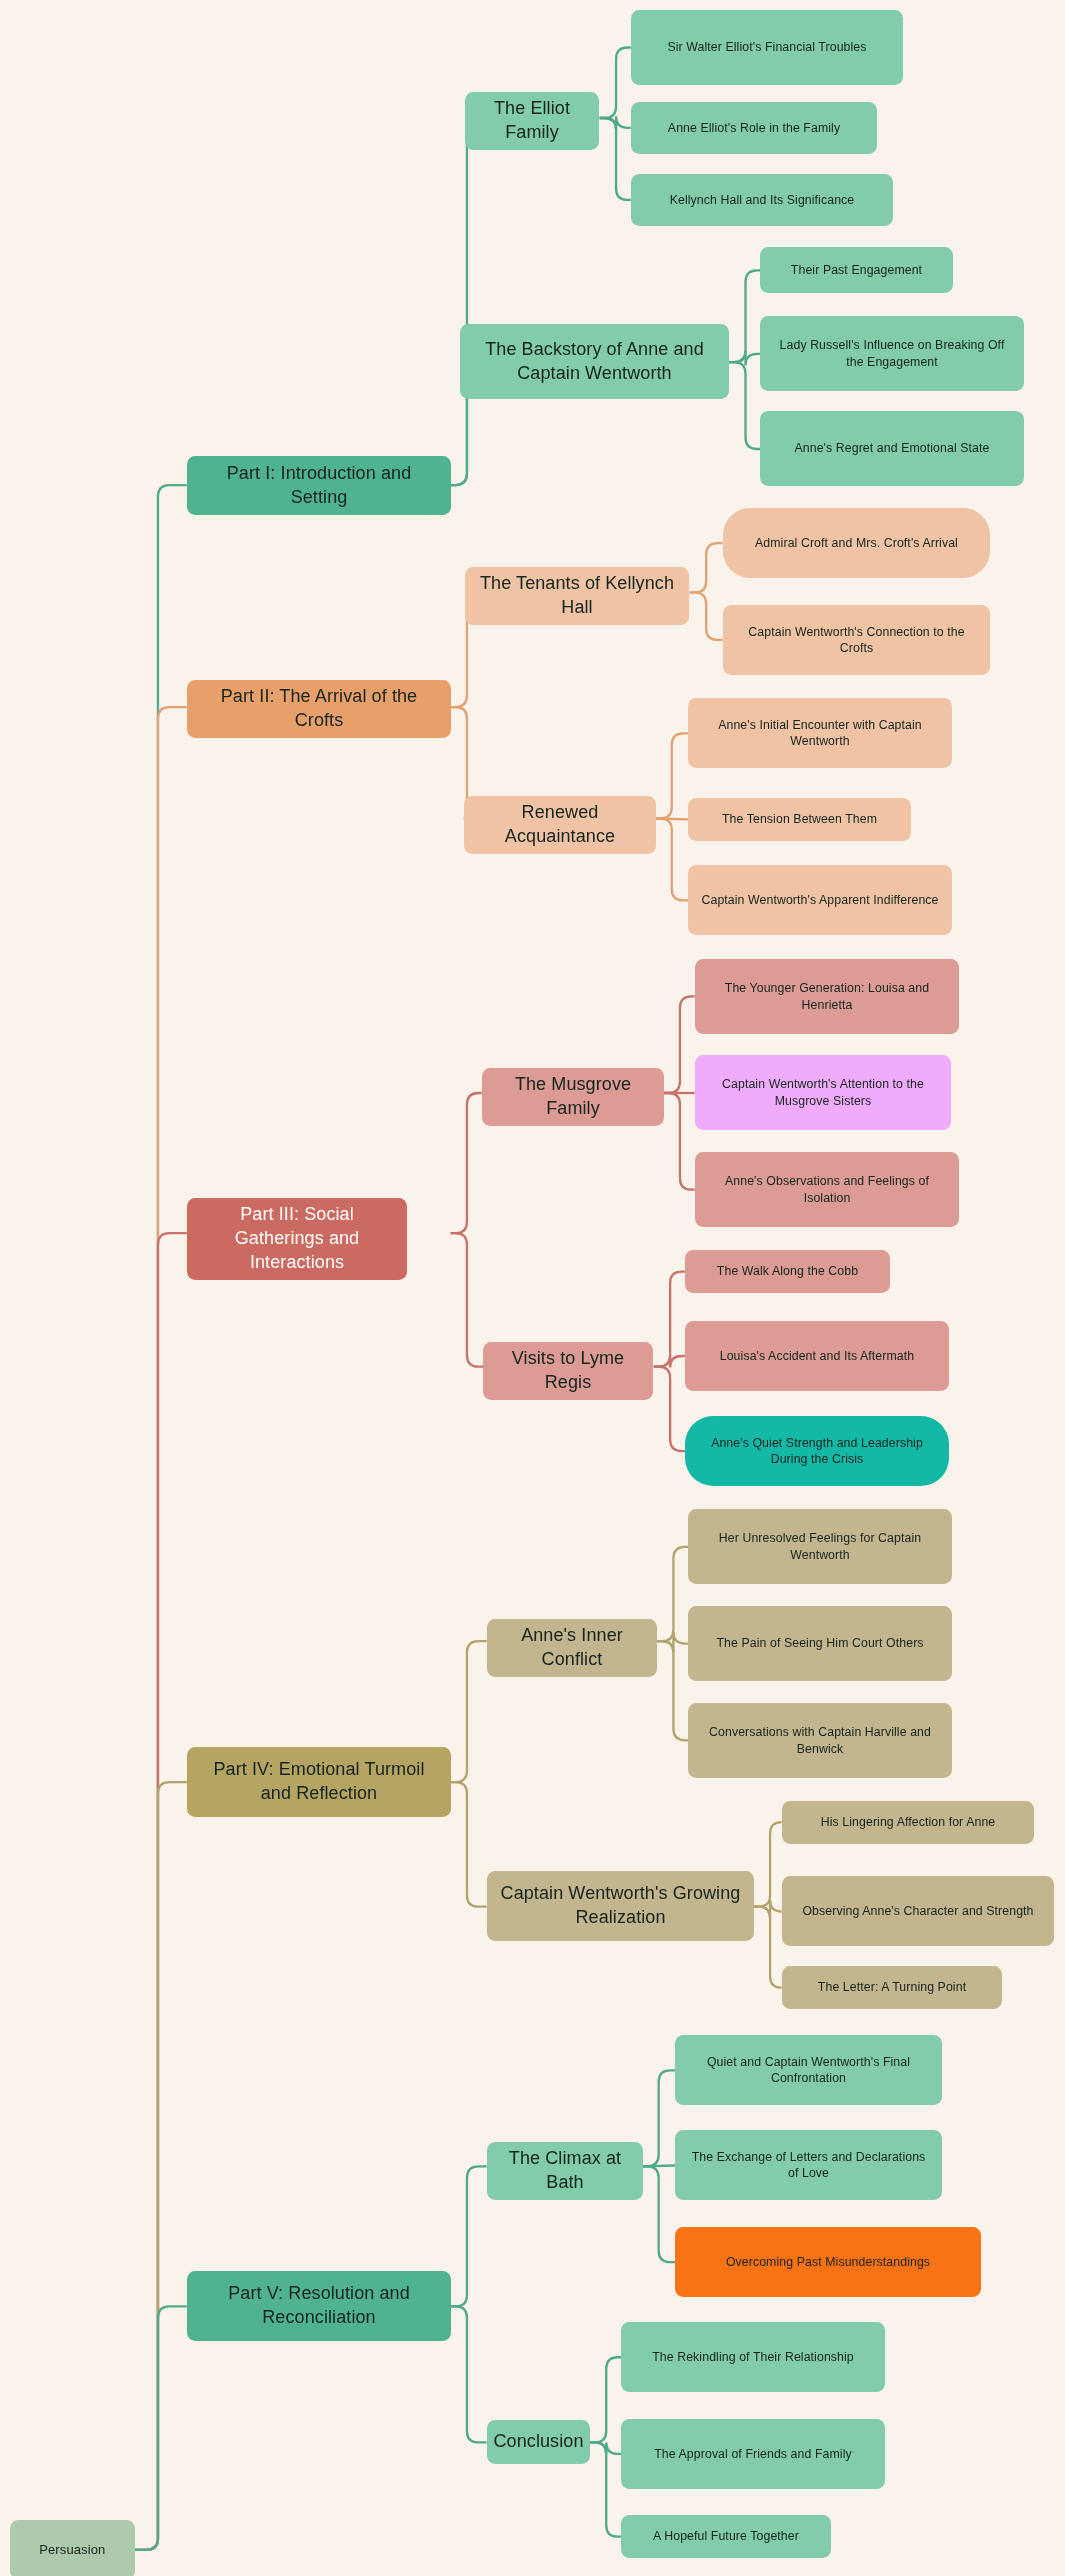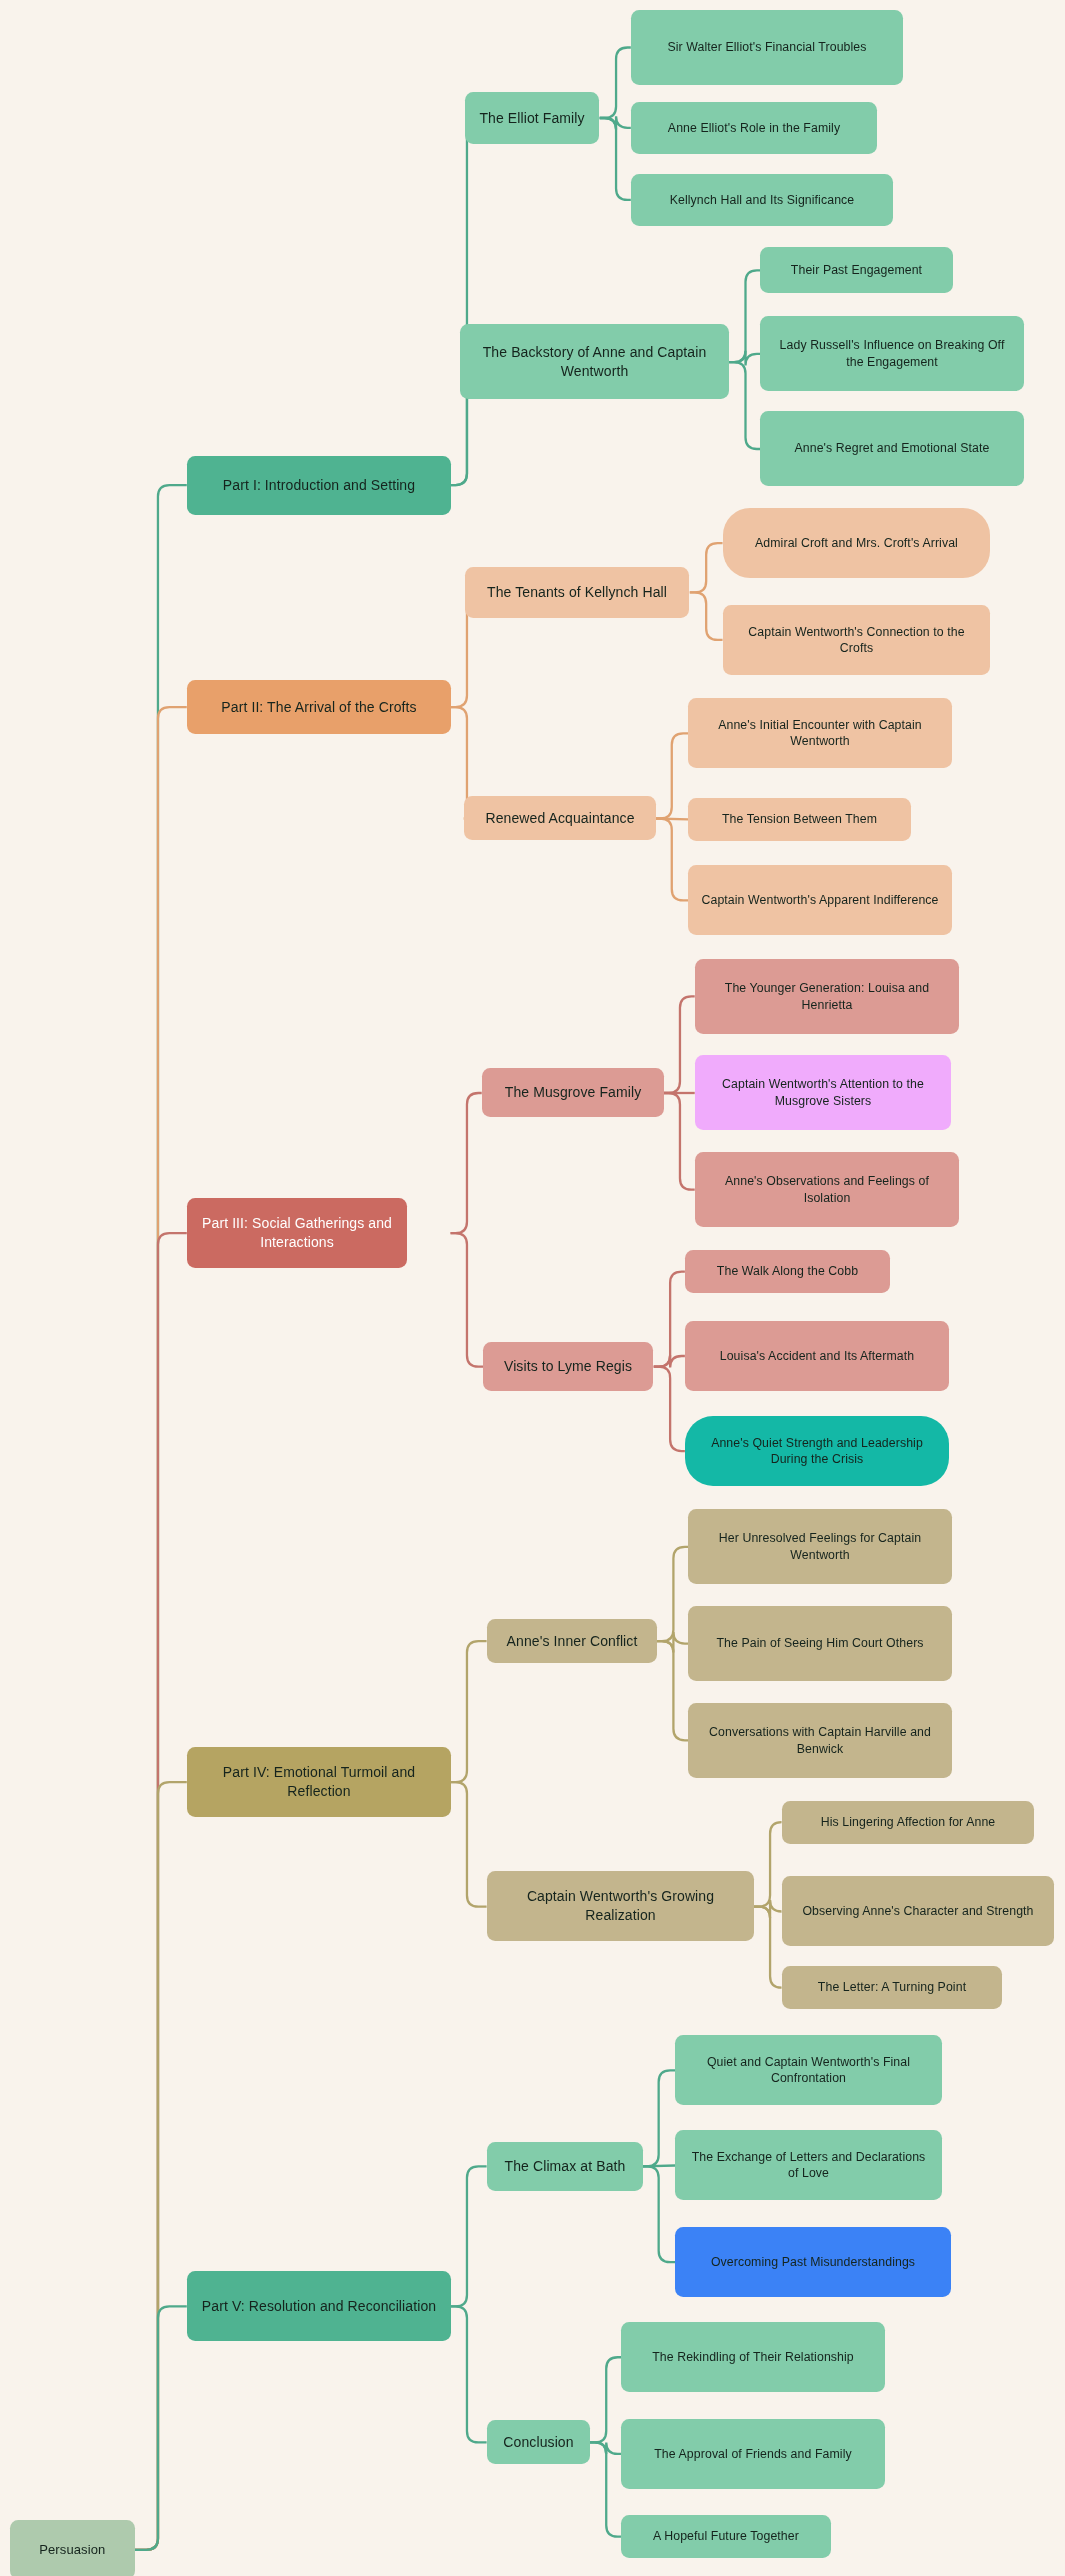--- a/index.html
+++ b/index.html
@@ -17,21 +17,21 @@
     box-sizing:border-box;
     display:flex;align-items:center;justify-content:center;
     text-align:center;
     border-radius:8.2px;
     font-size:12.3px;
     line-height:1.33;
     color:#15241d;
     padding:4.9px 9.8px;
     letter-spacing:0.1px;
   }
-  .node.lvl1{font-size:14px;}
+  .node.lvl1{font-size:18px;}
   .node.lvl0{font-size:13px;}
   .node.white-text{color:#ffffff;}
 </style>
 </head>
 <body>
 
 <div id="mindmap">
   <svg id="edges" viewBox="0 0 650 1572" preserveAspectRatio="none">
       <path d="M 82 1556 L 89.4 1556 Q 96.4 1556 96.4 1549 L 96.4 303 Q 96.4 296 103.4 296 L 114 296" fill="none" stroke="#4fa98b" stroke-width="1.4"></path>
       <path d="M 275 296 L 278 296 Q 285 296 285 289 L 285 79 Q 285 72 292 72 L 284 72" fill="none" stroke="#4fa98b" stroke-width="1.4"></path>
@@ -112,20 +112,20 @@
       <div class="node " style="left: 688px; top: 1606px; width: 264px; min-height: 75px; background: rgb(195, 181, 141);">The Pain of Seeing Him Court Others</div>
       <div class="node " style="left: 688px; top: 1703px; width: 264px; min-height: 75px; background: rgb(195, 181, 141);">Conversations with Captain Harville and Benwick</div>
       <div class="node lvl1" style="left: 487px; top: 1871px; width: 267px; min-height: 70px; background: rgb(195, 181, 141);">Captain Wentworth's Growing Realization</div>
       <div class="node " style="left: 782px; top: 1801px; width: 252px; min-height: 43px; background: rgb(195, 181, 141);">His Lingering Affection for Anne</div>
       <div class="node " style="left: 782px; top: 1876px; width: 272px; min-height: 70px; background: rgb(195, 181, 141);">Observing Anne's Character and Strength</div>
       <div class="node " style="left: 782px; top: 1966px; width: 220px; min-height: 43px; background: rgb(195, 181, 141);">The Letter: A Turning Point</div>
       <div class="node lvl1" style="left: 187px; top: 2271px; width: 264px; min-height: 70px; background: rgb(79, 179, 145); color: rgb(21, 36, 29);">Part V: Resolution and Reconciliation</div>
       <div class="node lvl1" style="left: 487px; top: 2142px; width: 156px; min-height: 49px; background: rgb(130, 204, 170);">The Climax at Bath</div>
       <div class="node " style="left: 675px; top: 2035px; width: 267px; min-height: 70px; background: rgb(130, 204, 170);">Quiet and Captain Wentworth's Final Confrontation</div>
       <div class="node " style="left: 675px; top: 2130px; width: 267px; min-height: 70px; background: rgb(130, 204, 170);">The Exchange of Letters and Declarations of Love</div>
-      <div class="node " style="left: 675px; top: 2227px; width: 276px; min-height: 70px; background: #3b82f6;">Overcoming Past Misunderstandings</div>
+      <div class="node " style="left: 675px; top: 2227px; width: 306px; min-height: 70px; background: #f97316;">Overcoming Past Misunderstandings</div>
       <div class="node lvl1" style="left: 487px; top: 2420px; width: 103px; min-height: 44px; background: rgb(130, 204, 170);">Conclusion</div>
       <div class="node " style="left: 621px; top: 2322px; width: 264px; min-height: 70px; background: rgb(130, 204, 170);">The Rekindling of Their Relationship</div>
       <div class="node " style="left: 621px; top: 2419px; width: 264px; min-height: 70px; background: rgb(130, 204, 170);">The Approval of Friends and Family</div>
       <div class="node " style="left: 621px; top: 2515px; width: 210px; min-height: 43px; background: rgb(130, 204, 170);">A Hopeful Future Together</div>
     </div>
 </div>
 
 
 </body></html>

